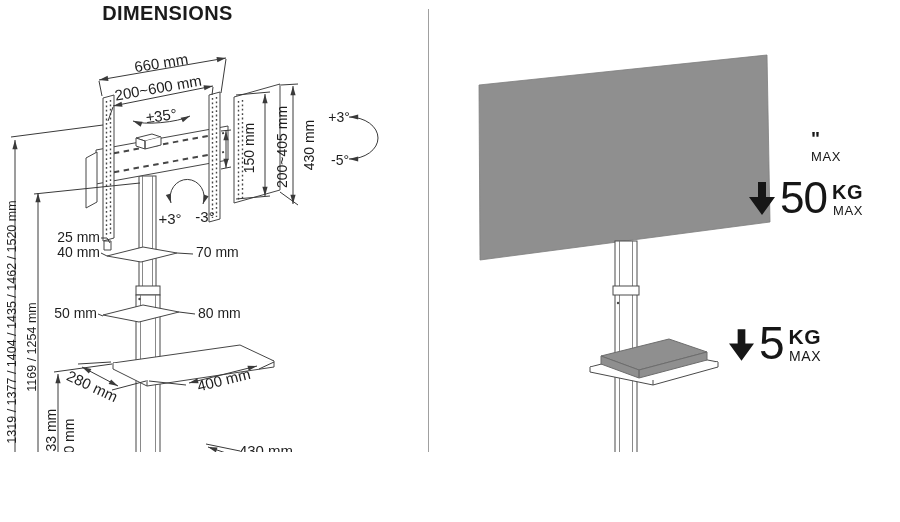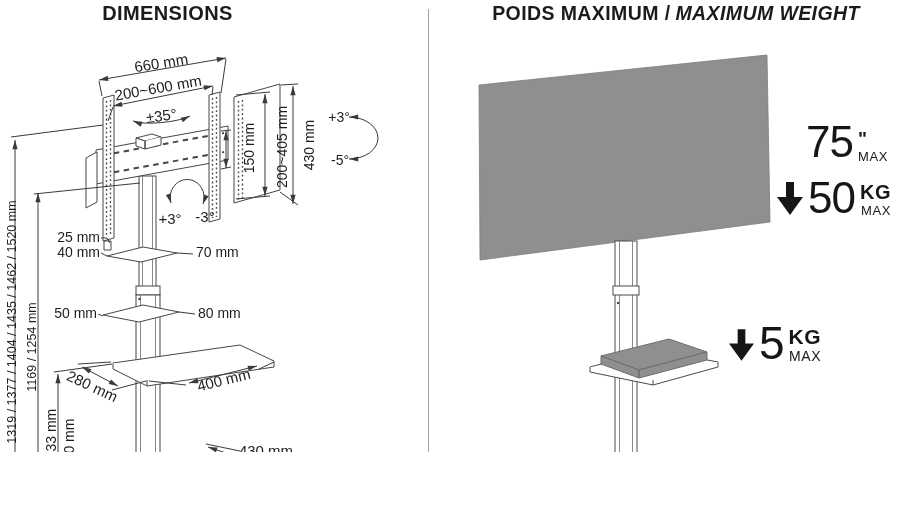--- a/index.html
+++ b/index.html
@@ -24,23 +24,20 @@
   .divider{position:absolute;left:428px;top:9px;width:1px;height:503px;background:#a0a0a0;}
 </style>
 </head>
 <body>
 
 <div class="canvas">
 
   <div class="title title-left">
     <span>DIMENSIONS</span>
   </div>
-  <div class="title title-right">
-    <span>POIDS MAXIMUM /</span><span class="it">MAXIMUM WEIGHT</span>
-  </div>
 
   <div class="divider"></div>
 
   <svg width="900" height="522" viewBox="0 0 900 522" style="position:absolute;left:0;top:0;">
     <defs>
       <marker id="ar" markerWidth="11" markerHeight="7" refX="9.6" refY="3" orient="auto-start-reverse" markerUnits="userSpaceOnUse">
         <path d="M0.4,0.4 L9.6,3 L0.4,5.6 z" fill="#3a3a3a"></path>
       </marker>
     </defs>
 
@@ -216,28 +213,27 @@
         <path d="M590,367 L655,350 L718,362 L653,380 z" fill="#fff"></path>
         <path d="M590,367 L590,372 L653,385 L718,367 L718,362" fill="#fff"></path>
         <line x1="653" y1="380" x2="653" y2="385"></line>
         <path d="M601,356 L669,339 L707,352 L639,370 z" fill="#8f8f8f" stroke="#6d6d6d"></path>
         <path d="M601,356 L601,364 L639,378 L639,370 z M639,370 L639,378 L707,360 L707,352 z" fill="#8f8f8f" stroke="#6d6d6d"></path>
       </g>
     </g>
   </svg>
 
   <div class="weight-row" style="left:806px;top:122px;">
-    <span class="w-num">75</span>
     <span class="w-col" style="margin-top:7px;">
       <span class="w-quote">"</span>
       <span class="w-max">MAX</span>
     </span>
   </div>
 
-  <div class="weight-row" style="left:777px;top:178px;">
+  <div class="weight-row" style="left:749px;top:178px;">
     <span class="arrow-wrap">
       <svg width="26" height="33" viewBox="0 0 26 33">
           <polygon points="9,0 17,0 17,15 26,15 13,33 0,15 9,15" fill="#161616"></polygon>
         </svg>
     </span>
     <span class="w-num">50</span>
     <span class="w-col" style="margin-top:4px;">
       <span class="w-unit">KG</span>
       <span class="w-max">MAX</span>
     </span>

